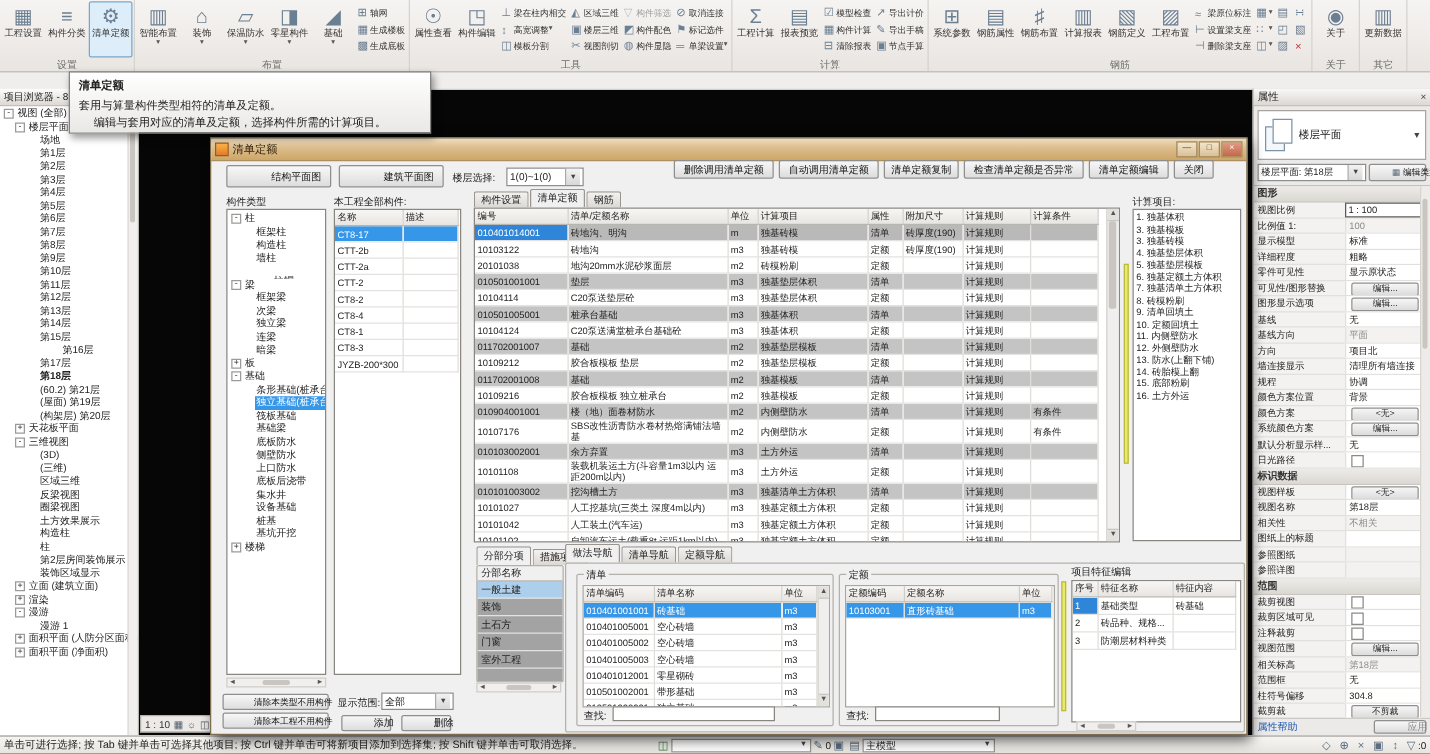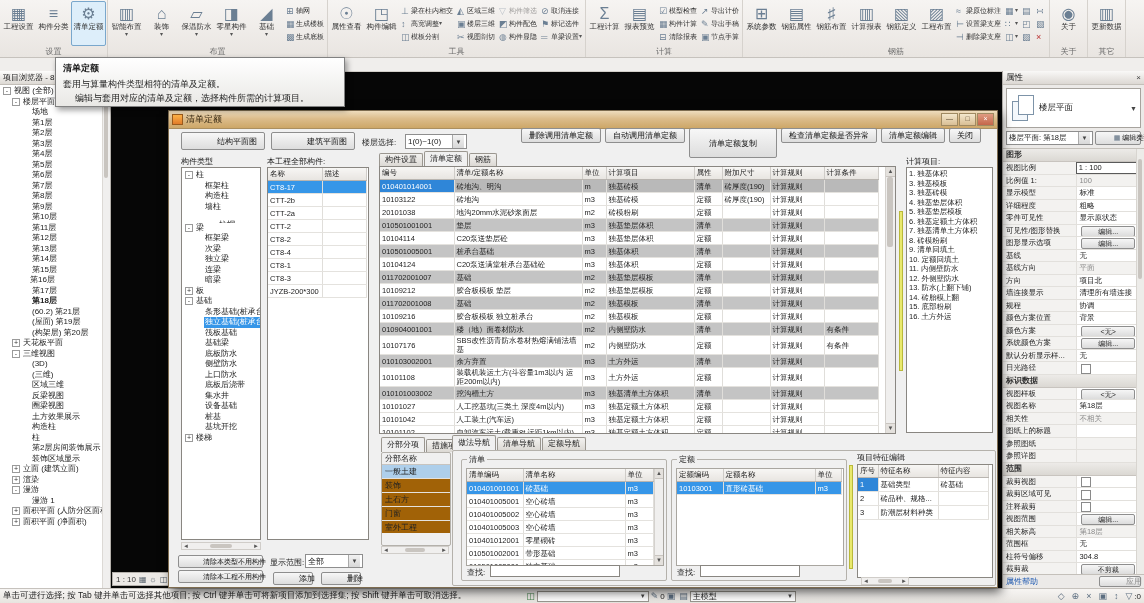--- a/index.html
+++ b/index.html
@@ -491,21 +491,21 @@
         <span class="tlabel">第13层</span>
       </div>
       <div class="titem" style="padding-left: 21px;">
         <span class="texp none"></span>
         <span class="tlabel">第14层</span>
       </div>
       <div class="titem" style="padding-left: 21px;">
         <span class="texp none"></span>
         <span class="tlabel">第15层</span>
       </div>
-      <div class="titem" style="padding-left: 19px;">
+      <div class="titem" style="padding-left: 39px;">
         <span class="texp none"></span>
         <span class="tlabel">第16层</span>
       </div>
       <div class="titem" style="padding-left: 21px;">
         <span class="texp none"></span>
         <span class="tlabel">第17层</span>
       </div>
       <div class="titem bold" style="padding-left: 21px;">
         <span class="texp none"></span>
         <span class="tlabel">第18层</span>
@@ -629,24 +629,24 @@
   </div>
 
   <div class="win-btn" style="position:absolute;left:12px;top:21px;width:84px;height:18px;">结构平面图</div>
   <div class="win-btn" style="position:absolute;left:102px;top:21px;width:84px;height:18px;">建筑平面图</div>
   <span class="lbl" style="left:193px;top:26px;">楼层选择:</span>
   <div class="combo" style="position:absolute;left:236px;top:23px;width:62px;height:15px;">
     <span>1(0)~1(0)</span>
     <span class="arrow">▼</span>
   </div>
 
-  <div id="dlg-topbtns" style="position:absolute;top:17px;right:16px;display:flex;gap:4px;">
+  <div id="dlg-topbtns" style="position:absolute;top:17px;right:26px;display:flex;gap:4px;">
       <div class="win-btn" style="height: 15px; padding: 0px 7px;">删除调用清单定额</div>
       <div class="win-btn" style="height: 15px; padding: 0px 7px;">自动调用清单定额</div>
-      <div class="win-btn" style="height: 30px; padding: 0px 19px;">清单定额复制</div>
+      <div class="win-btn" style="height: 15px; padding: 0px 5px;">清单定额复制</div>
       <div class="win-btn" style="height: 15px; padding: 0px 7px;">检查清单定额是否异常</div>
       <div class="win-btn" style="height: 15px; padding: 0px 7px;">清单定额编辑</div>
       <div class="win-btn" style="height: 15px; padding: 0px 7px;">关闭</div>
     </div>
 
   <span class="lbl" style="left:12px;top:45px;">构件类型</span>
   <div class="listbox" style="left:12px;top:56px;width:80px;height:373px;padding-top:2px;" id="type-tree">
       <div class="titem" style="padding-left: 3px;">
         <span class="texp">-</span>
         <span class="tlabel">柱</span>
@@ -1074,21 +1074,21 @@
       <div class="calcitem">15. 底部粉刷</div>
       <div class="calcitem">16. 土方外运</div>
     </div>
 
   <div class="tabrow" style="left:212px;top:327px;" id="left-tabs">
       <div class="tab active">分部分项</div>
       <div class="tab">措施项目</div>
     </div>
   <div class="groupbox" style="left:212px;top:341px;width:68px;height:92px;background:#f0f0f0;">
     <div style="height:11px;font-size:8px;line-height:11px;padding:0 3px;border-bottom:1px solid #c8c4bf;">分部名称</div>
-    <div style="background:#a16207;height:68px;overflow:hidden;" id="division-list">
+    <div style="background:#a3a3a3;height:80px;overflow:hidden;" id="division-list">
         <div class="divitem sel">一般土建</div>
         <div class="divitem">装饰</div>
         <div class="divitem">土石方</div>
         <div class="divitem">门窗</div>
         <div class="divitem">室外工程</div>
       </div>
   </div>
   <div class="hscroll" style="left:212px;top:435px;width:68px;">
     <span>◄</span>
       <span class="hthumb"></span>

